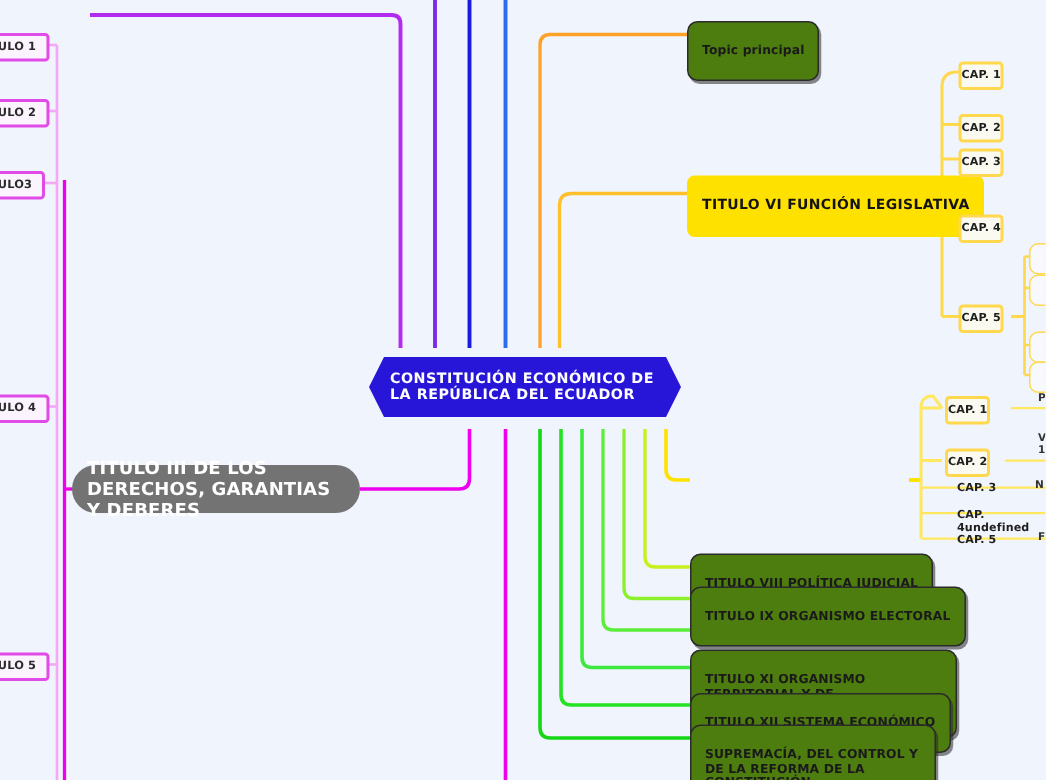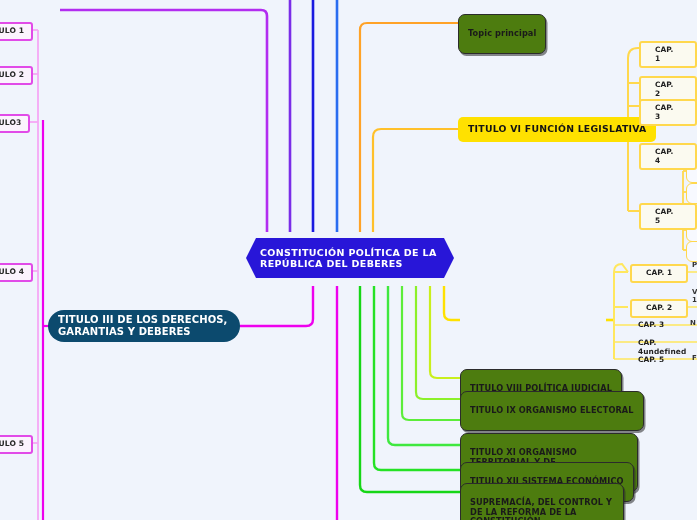--- a/index.html
+++ b/index.html
@@ -56,32 +56,32 @@
     z-index: 5;
   }
 
   
   .ybox {
     background: #ffe100;
     color: #141414;
     border-radius: 5px;
     font-weight: bold;
     font-size: 9.3px;
-    padding: 7px 10px;
+    padding: 15px 10px;
     letter-spacing: 0.25px;
     z-index: 5;
   }
 
   
   .mbox {
-    background: #0c4a6e;
+    background: #737373;
     color: #ffffff;
     border-radius: 16px;
     font-weight: bold;
-    font-size: 10px;
+    font-size: 12px;
     padding: 7px 10px;
     z-index: 5;
   }
 
   
   .pbox {
     background: #fbf3fd;
     color: #2a2a2a;
     border: 2px solid #e14be8;
     border-radius: 3px;
@@ -92,21 +92,21 @@
   }
 
   
   .cbox {
     background: #fbfaf0;
     color: #1f1f1f;
     border: 2.2px solid #ffd84d;
     border-radius: 3px;
     font-weight: bold;
     font-size: 7.4px;
-    padding: 3px 14px;
+    padding: 3px 0;
     z-index: 5;
   }
 
   
   .cplain {
     background: transparent;
     color: #1f1f1f;
     font-weight: bold;
     font-size: 7.4px;
     padding: 3px 6px;
@@ -198,21 +198,21 @@
     <path d="M614,272 L628,272" stroke="#ffe75e" stroke-width="2" fill="none"></path>
     <path d="M614,307 L628,307" stroke="#ffe75e" stroke-width="2" fill="none"></path>
     <path d="M614,325 L697,325" stroke="#ffe75e" stroke-width="1.5" fill="none"></path>
     <path d="M614,342 L697,342" stroke="#ffe75e" stroke-width="1.5" fill="none"></path>
     <path d="M614,359 L697,359" stroke="#ffe75e" stroke-width="1.5" fill="none"></path>
     <path d="M674,272 L697,272" stroke="#ffe75e" stroke-width="1.5" fill="none"></path>
     <path d="M670,307 L697,307" stroke="#ffe75e" stroke-width="1.5" fill="none"></path>
   </svg>
 
   <div class="node root" style="left:246px; top:238px; width:208px; height:40px;">
-    <span>CONSTITUCIÓN POLÍTICA DE LA REPÚBLICA DEL DEBERES</span>
+    <span>CONSTITUCIÓN ECONÓMICO DE LA REPÚBLICA DEL ECUADOR</span>
   </div>
 
   <div class="node wbox" style="left:458px; top:14px;">
     <span>Topic principal</span>
   </div>
 
   <div class="node ybox" style="left:458px; top:117px;">
     <span>TITULO VI FUNCIÓN LEGISLATIVA</span>
   </div>
 

